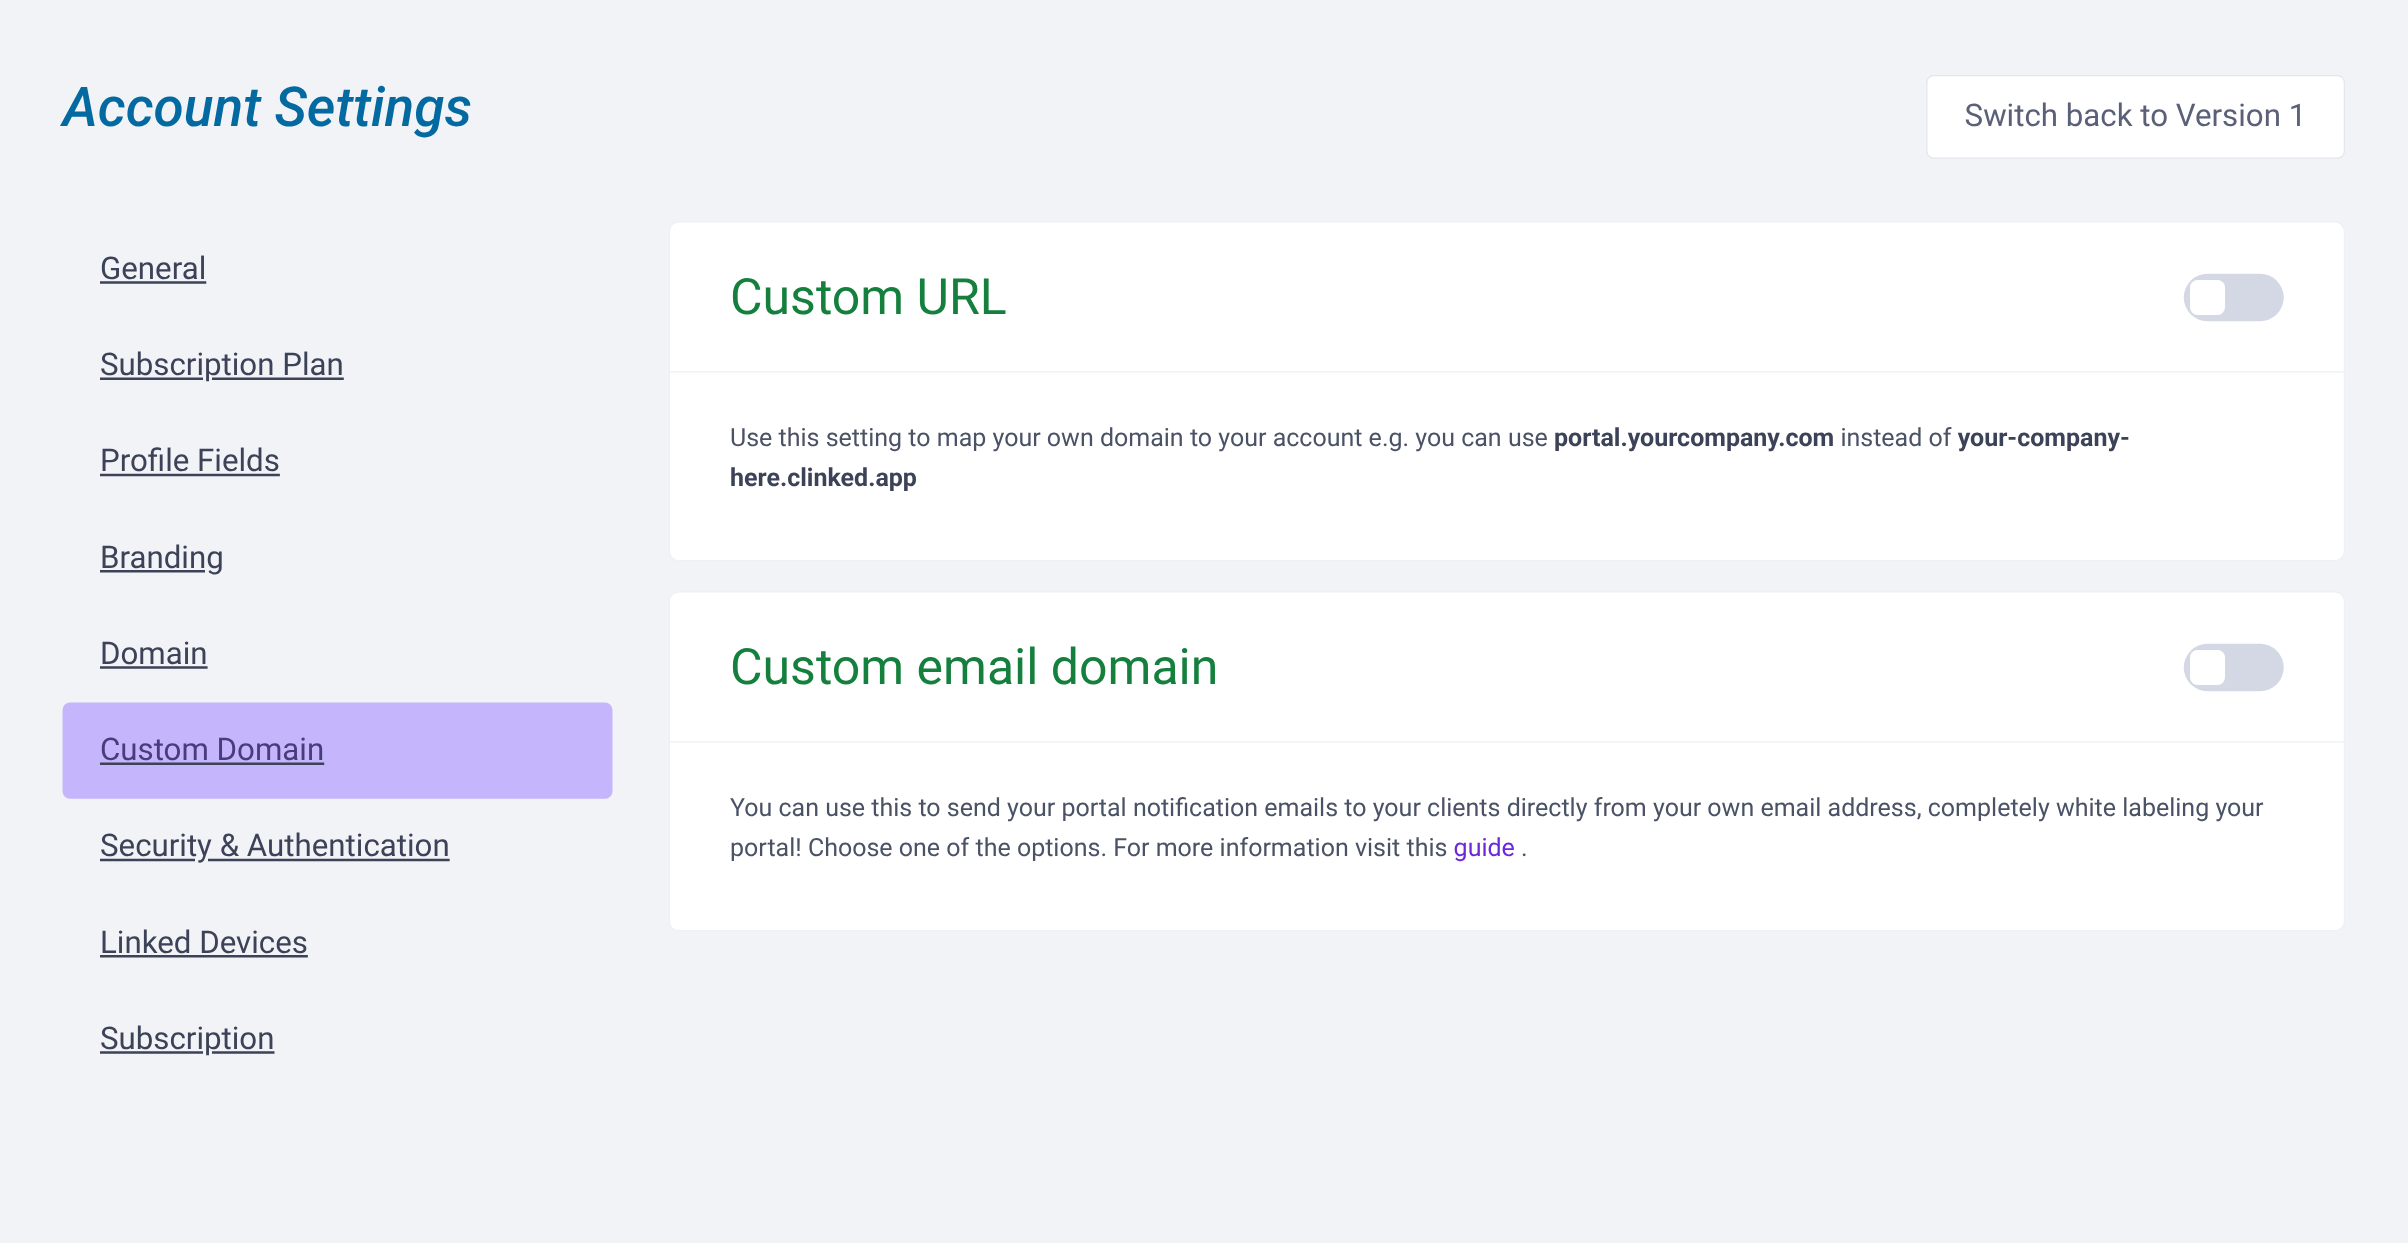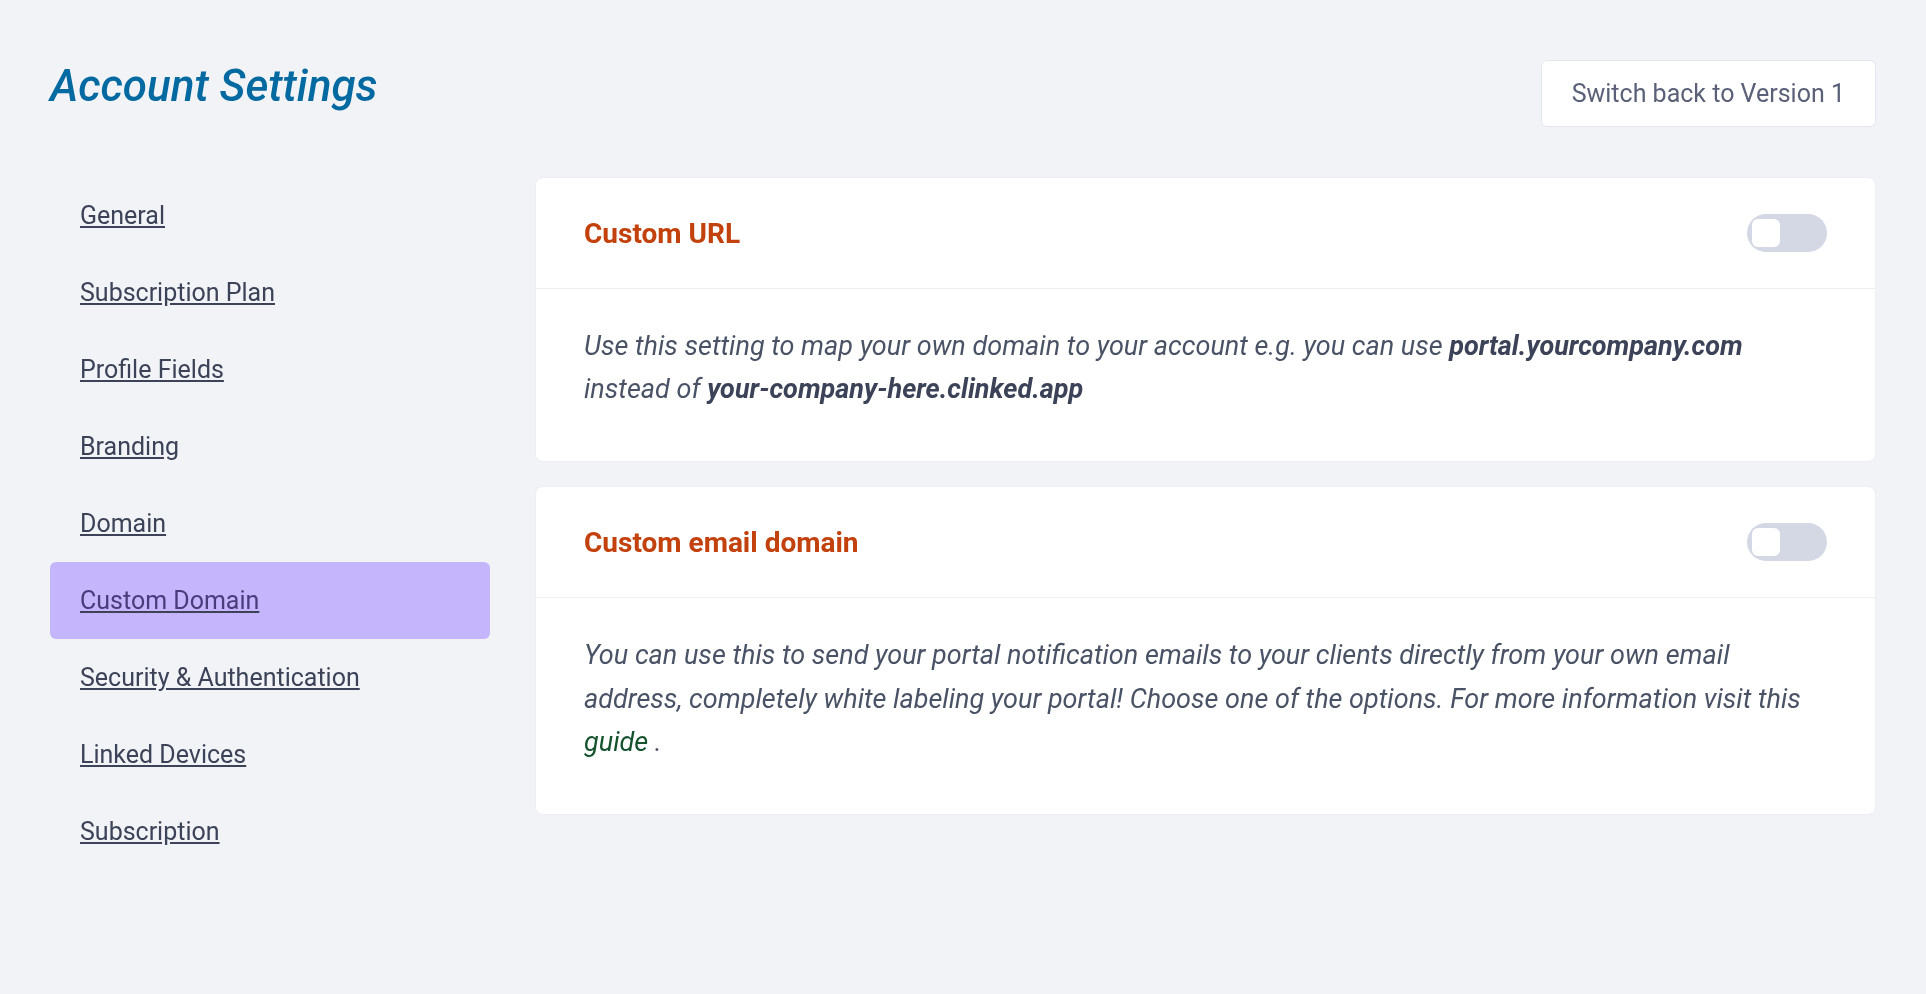--- a/index.html
+++ b/index.html
@@ -73,39 +73,38 @@
       overflow: hidden;
     }
     .card-header {
       display: flex;
       justify-content: space-between;
       align-items: center;
       padding: 36px 48px;
       border-bottom: 1px solid #edeff4;
     }
     .card-title {
-      font-size: 28px;
-      font-weight: 700;
-      color: #c2410c;
+      font-size: 40px;
+      font-weight: 400;
+      color: #15803d;
     }
     .card-body {
       padding: 36px 48px 50px 48px;
     }
     .description {
-      font-size: 27px;
+      font-size: 20px;
       line-height: 1.6;
       color: #4a5266;
-      font-style: italic;
     }
     .description strong {
       font-weight: 700;
       color: #3c4257;
     }
     .link {
-      color: #14532d;
+      color: #6d28d9;
       text-decoration: none;
       cursor: pointer;
     }
     .toggle {
       width: 80px;
       height: 38px;
       background: #d4d8e5;
       border-radius: 19px;
       position: relative;
       cursor: pointer;

